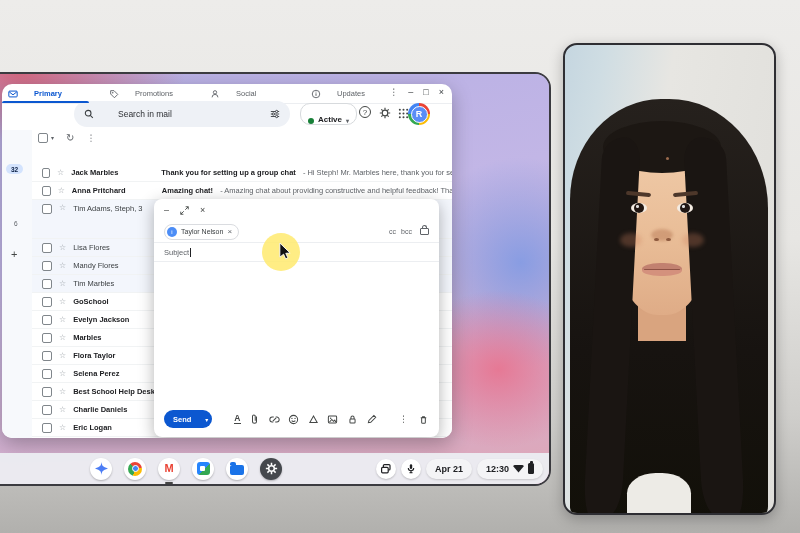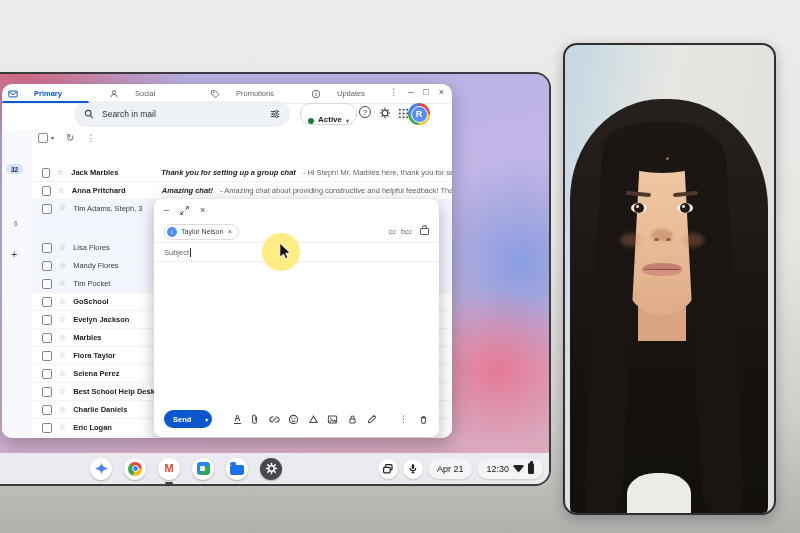--- a/index.html
+++ b/index.html
@@ -33,33 +33,33 @@
     background:#4285f4;border:1.4px solid #fff;box-sizing:border-box;}
   .gmail-m{font-size:11px;font-weight:bold;color:#ea4335;line-height:1;}
   .meet-sq{width:13px;height:13px;border-radius:3px;background:linear-gradient(135deg,#2684fc 55%,#34a853 55%);position:relative;}
   .meet-sq::after{content:"";position:absolute;left:3px;top:4px;width:5px;height:5px;background:#fff;border-radius:1px;}
   .folder{width:14px;height:10px;background:#1a73e8;border-radius:2px;position:relative;margin-top:2px;}
   .folder::before{content:"";position:absolute;top:-2.5px;left:0;width:6px;height:3px;background:#1a73e8;border-radius:2px 2px 0 0;}
   .settings-app{background:#45484d;}
   .tray{margin-left:auto;display:flex;align-items:center;gap:5px;margin-right:6px;}
   .tray-circle{width:20px;height:20px;border-radius:50%;background:#fff;display:flex;align-items:center;justify-content:center;box-shadow:0 1px 2px rgba(0,0,0,.2);}
   .pill{height:20px;border-radius:10px;background:#f4f4f6;display:flex;align-items:center;gap:4px;
-    padding:0 9px;font-size:9px;font-weight:normal;color:#202124;box-shadow:0 1px 2px rgba(0,0,0,.15);}
+    padding:0 9px;font-size:9px;font-weight:bold;color:#202124;box-shadow:0 1px 2px rgba(0,0,0,.15);}
   .wifi{width:11px;height:8px;background:#202124;clip-path:polygon(50% 100%,0 18%,14% 6%,50% 0,86% 6%,100% 18%);}
   .battery{width:6px;height:11px;background:#202124;border-radius:1.5px;position:relative;}
   .battery::before{content:"";position:absolute;top:-2px;left:1.5px;width:3px;height:2px;background:#202124;border-radius:1px 1px 0 0;}
 
   
   #gmail{left:16px;top:10px;width:450px;height:354px;background:#fff;border-radius:10px;
     box-shadow:0 6px 20px rgba(0,0,0,.28);overflow:hidden;}
   .winctl{top:4px;right:8px;display:flex;gap:10px;color:#3c4043;font-size:9px;align-items:center;}
   .winctl span{cursor:default;line-height:1;}
   #searchrow{top:16px;left:0;right:0;height:28px;}
   .searchpill{position:absolute;left:72px;top:1px;width:216px;height:26px;border-radius:13px;background:#eef1f6;
-    display:flex;align-items:center;padding:0 10px;gap:8px;box-sizing:border-box;}
+    display:flex;align-items:center;padding:0 10px;gap:24px;box-sizing:border-box;}
   .searchpill .qtext{font-size:8.5px;color:#2d2f33;flex:1;}
   .statuschip{position:absolute;left:298px;top:3px;height:20px;border-radius:10px;border:1px solid #d7dadd;background:#fff;
     display:flex;align-items:flex-end;gap:4px;padding:0 7px;font-size:8px;color:#202124;font-weight:bold;}
   .gdot{width:6px;height:6px;border-radius:50%;background:#188038;}
   .hicon{position:absolute;top:6px;width:14px;height:14px;display:flex;align-items:center;justify-content:center;color:#444746;}
   .helpc{border:1.1px solid #444746;border-radius:50%;font-size:8px;width:12px;height:12px;box-sizing:border-box;}
   .avatar{position:absolute;left:406px;top:3px;width:22px;height:22px;border-radius:50%;
     background:conic-gradient(#ea4335 0 25%,#fbbc05 25% 50%,#34a853 50% 75%,#4285f4 75% 100%);
     display:flex;align-items:center;justify-content:center;}
   .avatar-inner{width:17px;height:17px;border-radius:50%;background:#5a8df6;color:#fff;font-size:9px;font-weight:bold;
@@ -71,21 +71,21 @@
   .tab.active{color:#0b57d0;font-weight:bold;}
   .tab.active::after{content:"";position:absolute;left:0;right:14px;bottom:0;height:2.5px;background:#0b57d0;border-radius:2px 2px 0 0;}
   #rows{top:80px;left:30px;right:0;bottom:0;overflow:hidden;}
   .mailrow{height:17px;display:flex;align-items:center;gap:7px;padding-left:10px;border-bottom:1px solid #f1f3f4;
     font-size:7.5px;color:#202124;position:relative;background:#fff;}
   .mailrow.read{background:#f3f6fc;}
   .mailrow.tall{height:34px;align-items:flex-start;padding-top:4px;}
   .mailrow .star{color:#9aa0a6;font-size:8px;line-height:1;}
   .mailrow .sender{width:83px;font-weight:bold;white-space:nowrap;overflow:hidden;flex:none;}
   .mailrow.read .sender{font-weight:normal;color:#3c4043;}
-  .mailrow .subj{font-weight:bold;white-space:nowrap;font-style:italic;}
+  .mailrow .subj{font-weight:bold;white-space:nowrap;}
   .mailrow .snip{color:#5f6368;white-space:nowrap;overflow:hidden;}
   #gsidebar{left:0;top:46px;bottom:0;width:30px;background:#f7f9fc;color:#5f6368;}
   .navbadge{position:absolute;left:4px;top:34px;background:#d3e3fd;color:#0a1f44;font-size:6.5px;font-weight:bold;
     padding:1.5px 5px;border-radius:7px;}
   .navcount{position:absolute;left:12px;top:90px;font-size:6.5px;}
   .navplus{position:absolute;left:9px;top:118px;font-size:11px;color:#444746;}
   .cal-icon{left:427px;top:58px;background:#1a73e8;position:absolute;}
   .cal-icon::after{content:"";position:absolute;inset:2.5px;background:#fff;border-radius:1px;}
   .keep-icon{left:427px;top:90px;background:#fbbc04;position:absolute;}
   .keep-icon::after{content:"";position:absolute;left:4px;top:3px;width:5px;height:5px;border-radius:50%;background:#fff;}
@@ -229,31 +229,31 @@
       <div id="tabs">
         <div class="tab active">
           <svg width="10" height="10" viewBox="0 0 12 12">
               <rect x="1" y="2.5" width="10" height="7" rx="1" fill="none" stroke="#0b57d0" stroke-width="1.2"></rect>
               <path d="M1.5 3.5 6 7l4.5-3.5" fill="none" stroke="#0b57d0" stroke-width="1.2"></path>
             </svg>
           <span>Primary</span>
         </div>
         <div class="tab">
           <svg width="10" height="10" viewBox="0 0 12 12">
+              <path d="M2 2h4l4.5 4.5-4 4L2 6z" fill="none" stroke="#5f6368" stroke-width="1.1"></path>
+              <circle cx="4.5" cy="4.5" r=".9" fill="#5f6368"></circle>
+            </svg>
+          <span>Promotions</span>
+        </div>
+        <div class="tab">
+          <svg width="10" height="10" viewBox="0 0 12 12">
               <circle cx="6" cy="4" r="2" fill="none" stroke="#5f6368" stroke-width="1.1"></circle>
               <path d="M2.5 10a3.5 3.5 0 0 1 7 0" fill="none" stroke="#5f6368" stroke-width="1.1"></path>
             </svg>
           <span>Social</span>
-        </div>
-        <div class="tab">
-          <svg width="10" height="10" viewBox="0 0 12 12">
-              <path d="M2 2h4l4.5 4.5-4 4L2 6z" fill="none" stroke="#5f6368" stroke-width="1.1"></path>
-              <circle cx="4.5" cy="4.5" r=".9" fill="#5f6368"></circle>
-            </svg>
-          <span>Promotions</span>
         </div>
         <div class="tab">
           <svg width="10" height="10" viewBox="0 0 12 12">
               <circle cx="6" cy="6" r="4.5" fill="none" stroke="#5f6368" stroke-width="1.1"></circle>
               <path d="M6 5.2v3" stroke="#5f6368" stroke-width="1.2"></path>
               <circle cx="6" cy="3.6" r=".7" fill="#5f6368"></circle>
             </svg>
           <span>Updates</span>
         </div>
       </div>
@@ -287,21 +287,21 @@
           </div>
         <div class="mailrow read">
             <span class="cb"></span>
             <span class="star">☆</span>
             <span class="sender">Mandy Flores</span>
             <span class="snip">C</span>
           </div>
         <div class="mailrow read">
             <span class="cb"></span>
             <span class="star">☆</span>
-            <span class="sender">Tim Pocket</span>
+            <span class="sender">Tim Marbles</span>
             <span class="snip">L</span>
           </div>
         <div class="mailrow">
             <span class="cb"></span>
             <span class="star">☆</span>
             <span class="sender">GoSchool</span>
             <span class="snip">N</span>
           </div>
         <div class="mailrow">
             <span class="cb"></span>

